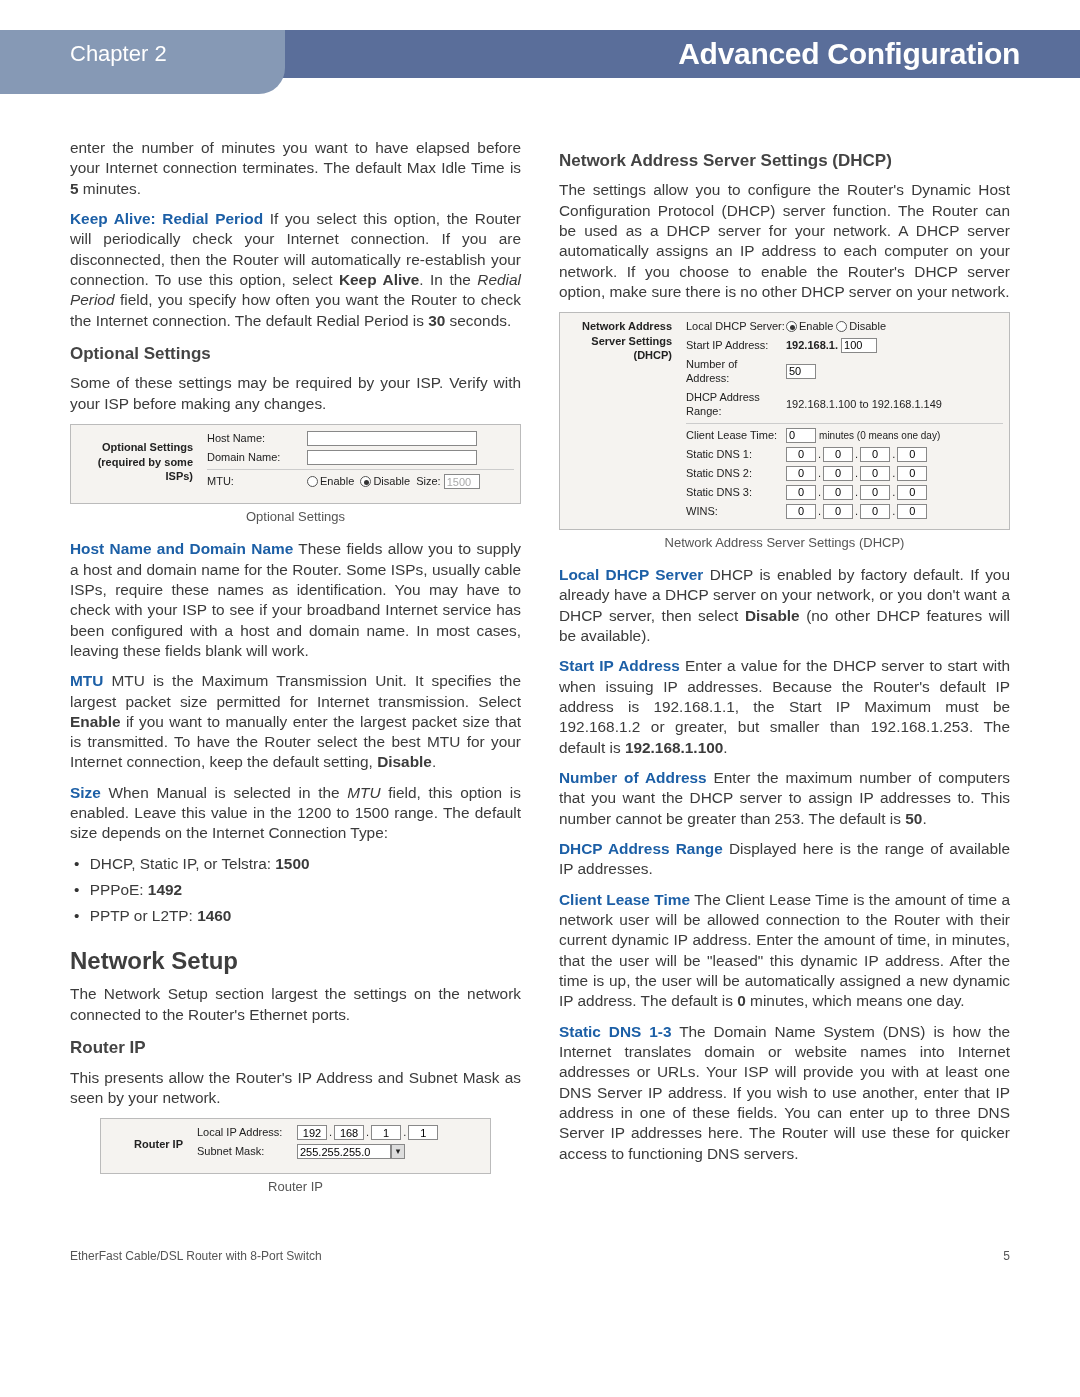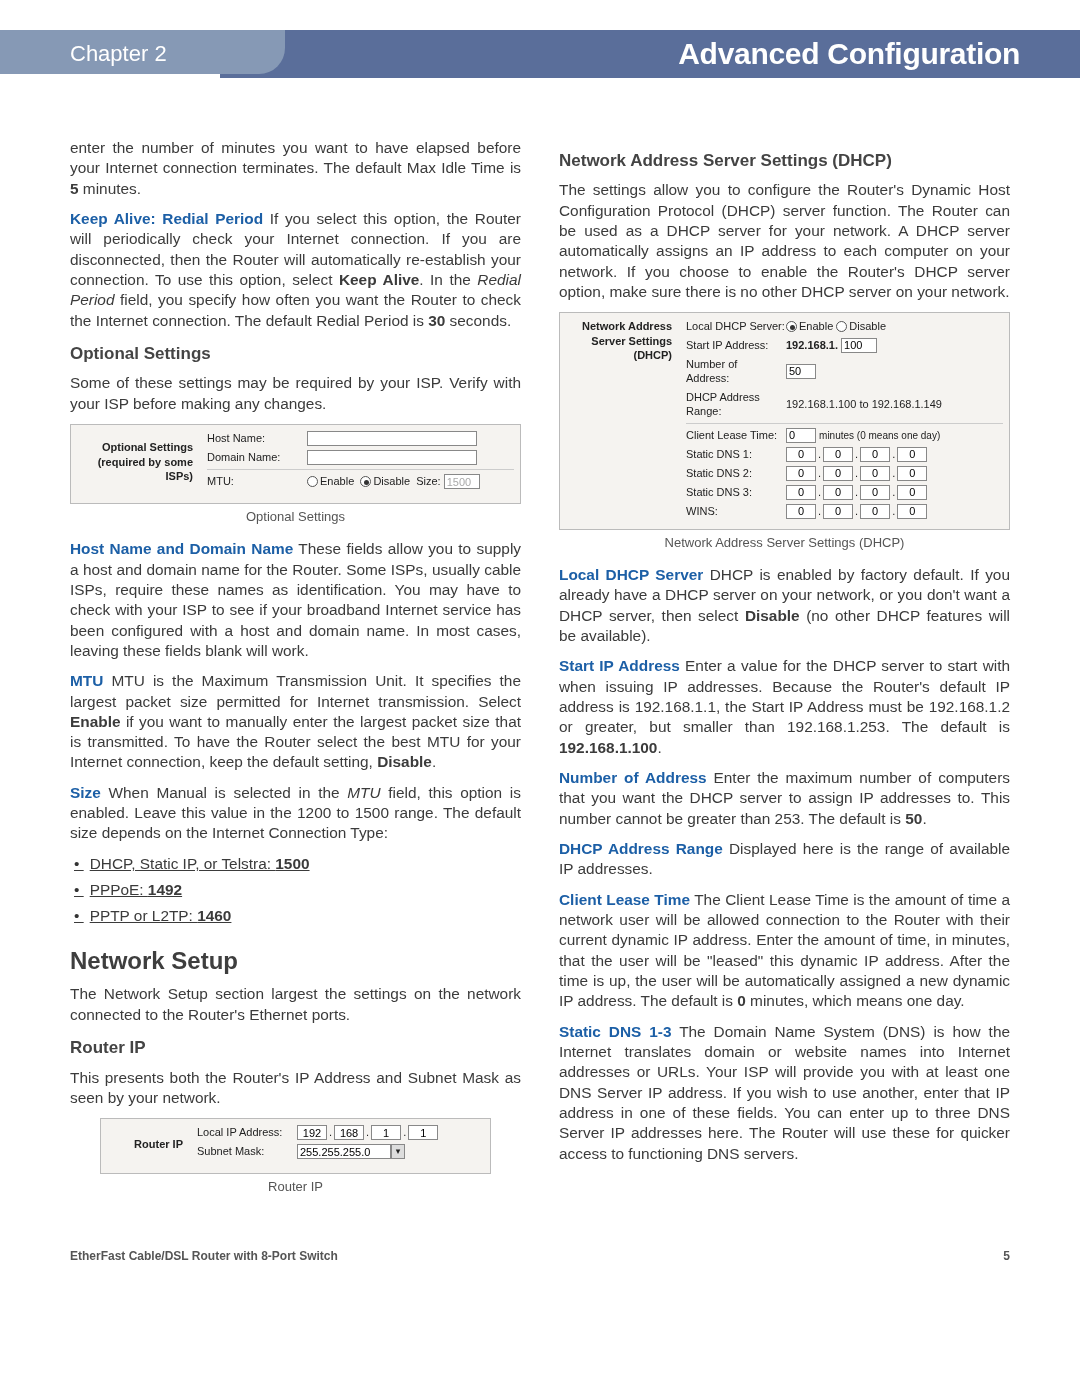--- a/index.html
+++ b/index.html
@@ -24,21 +24,21 @@
     height: 48px;
     position: absolute;
     left: 150px;
     right: -70px;
     top: 0;
   }
   .chapter-tab {
     position: absolute;
     left: -70px;
     width: 285px;
-    height: 44px;
+    height: 64px;
     background: #8699b5;
     border-radius: 0 0 26px 0;
     color: #fff;
     line-height: 48px;
     padding-left: 70px;
     font-size: 22px;
     z-index: 2;
   }
   .header-title {
     position: absolute;
@@ -77,21 +77,21 @@
     margin: 12px 0 8px 0;
     font-family: "Arial Narrow", Arial, sans-serif;
   }
   h2.section {
     color: #3e3e3e;
     font-size: 24px;
     font-weight: bold;
     margin: 18px 0 8px 0;
     font-family: "Arial Narrow", Arial, sans-serif;
   }
-  ul { list-style: none; padding-left: 18px; margin-bottom: 10px; text-decoration: underline; }
+  ul { list-style: none; padding-left: 18px; margin-bottom: 10px; }
   ul li::before { content: "• "; color: #333; margin-left: -14px; margin-right: 6px; }
   ul li { margin-bottom: 6px; }
   .fig {
     border: 1px solid #bbb;
     background: #f5f3f0;
     padding: 6px;
     margin: 10px 0 4px 0;
     font-family: Tahoma, Arial, sans-serif;
     font-size: 11px;
     color: #222;
@@ -121,21 +121,21 @@
     content: ""; position: absolute; width: 5px; height: 5px; background: #333;
     border-radius: 50%; left: 2.5px; top: 2.5px;
   }
   .footer {
     display: flex;
     justify-content: space-between;
     margin-top: 40px;
     font-size: 12px;
     color: #555;
   }
-  .footer .prod { font-weight: bold; text-align: right; }
+  .footer .prod { font-weight: normal; text-align: right; }
   .dropdown-arrow {
     display: inline-block; width: 14px; height: 15px; background: #ddd;
     border: 1px solid #888; text-align: center; line-height: 12px; font-size: 9px;
   }
 </style>
 </head>
 <body>
 
 <div class="page">
   <div class="header-bar">
@@ -200,21 +200,21 @@
       <ul>
         <li><span>DHCP, Static IP, or Telstra: </span><span class="bold">1500</span></li>
         <li><span>PPPoE: </span><span class="bold">1492</span></li>
         <li><span>PPTP or L2TP: </span><span class="bold">1460</span></li>
       </ul>
 
       <h2 class="section">Network Setup</h2>
       <p>The Network Setup section largest the settings on the network connected to the Router's Ethernet ports.</p>
 
       <h3 class="sub">Router IP</h3>
-      <p>This presents both the Router's IP Address and Subnet Mask as seen by your network.</p>
+      <p>This presents allow the Router's IP Address and Subnet Mask as seen by your network.</p>
 
       <div class="fig" style="margin-left:30px;margin-right:30px">
         <div class="fig-row">
           <div class="fig-label-col" style="width:90px">Router IP</div>
           <div style="flex:1">
             <div class="fig-row">
               <div class="fig-form-label">Local IP Address:</div>
               <input class="t ip-box" value="192" style="">
                 <span class="dot">.</span>
               <input class="t ip-box" value="168" style="">
@@ -319,21 +319,21 @@
             </div>
           </div>
         </div>
       </div>
       <div class="fig-caption">Network Address Server Settings (DHCP)</div>
 
       <p>
         <span class="blue-bold">Local DHCP Server</span><span>  DHCP is enabled by factory default. If you already have a DHCP server on your network, or you don't want a DHCP server, then select </span><span class="bold">Disable</span><span> (no other DHCP features will be available).</span>
       </p>
       <p>
-        <span class="blue-bold">Start IP Address</span><span>  Enter a value for the DHCP server to start with when issuing IP addresses. Because the Router's default IP address is 192.168.1.1, the Start IP Address must be 192.168.1.2 or greater, but smaller than 192.168.1.253. The default is </span><span class="bold">192.168.1.100</span><span>.</span>
+        <span class="blue-bold">Start IP Address</span><span>  Enter a value for the DHCP server to start with when issuing IP addresses. Because the Router's default IP address is 192.168.1.1, the Start IP Maximum must be 192.168.1.2 or greater, but smaller than 192.168.1.253. The default is </span><span class="bold">192.168.1.100</span><span>.</span>
       </p>
       <p>
         <span class="blue-bold">Number of Address</span><span>  Enter the maximum number of computers that you want the DHCP server to assign IP addresses to. This number cannot be greater than 253. The default is </span><span class="bold">50</span><span>.</span>
       </p>
       <p>
         <span class="blue-bold">DHCP Address Range</span><span>  Displayed here is the range of available IP addresses.</span>
       </p>
       <p>
         <span class="blue-bold">Client Lease Time</span><span>  The Client Lease Time is the amount of time a network user will be allowed connection to the Router with their current dynamic IP address. Enter the amount of time, in minutes, that the user will be "leased" this dynamic IP address. After the time is up, the user will be automatically assigned a new dynamic IP address. The default is </span><span class="bold">0</span><span> minutes, which means one day.</span>
       </p>

